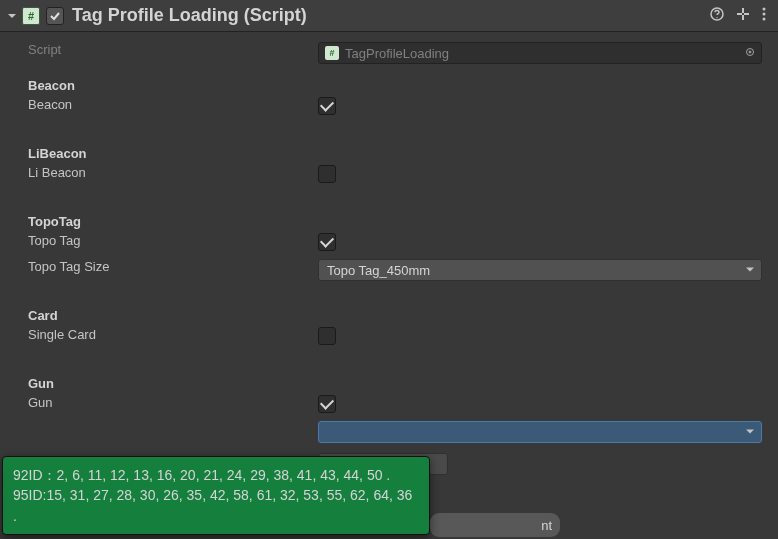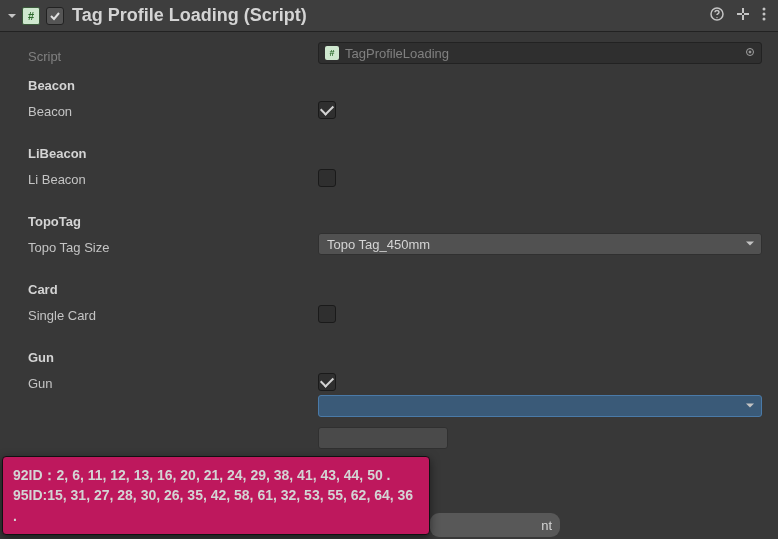--- a/index.html
+++ b/index.html
@@ -55,21 +55,21 @@
   .header-icons {
     display: flex; gap: 12px; align-items: center;
     padding-right: 6px;
   }
   .header-icons span { cursor: pointer; color: #c4c4c4; font-size: 14px; }
   .content {
     padding: 6px 16px 6px 28px;
   }
   .row {
     display: flex;
-    align-items: flex-end;
+    align-items: flex-start;
     min-height: 22px;
     margin: 4px 0;
   }
   .label-col {
     width: 290px;
     flex-shrink: 0;
   }
   .value-col {
     flex: 1;
     display: flex;
@@ -146,31 +146,30 @@
   .dropdown.empty { background: #4a4a4a; }
   .dropdown .chev {
     position: absolute;
     right: 6px; top: 50%; transform: translateY(-50%);
   }
   .dropdown .chev svg { fill: #c4c4c4; }
   .tooltip {
     position: absolute;
     left: 2px;
     bottom: 4px;
-    background: #be185d;
+    background: #15803d;
     border: 1px solid #111;
     border-radius: 4px;
     padding: 8px 10px;
     width: 428px;
     color: #d4d4d4;
     font-size: 14px;
     line-height: 1.45;
     box-shadow: 0 3px 10px rgba(0,0,0,0.5);
     z-index: 10;
-    font-weight: bold;
   }
   .peek-btn {
     position: absolute;
     left: 430px;
     bottom: 2px;
     height: 24px;
     width: 130px;
     background: #585858;
     border-radius: 9px;
     display: flex; align-items: center; justify-content: flex-end;
@@ -250,20 +249,26 @@
   <div class="section-header">LiBeacon</div>
   <div class="row">
     <div class="label-col">Li Beacon</div>
     <div class="value-col">
       <div class="checkbox"></div>
     </div>
   </div>
 
   <div class="section-header">TopoTag</div>
   <div class="row">
+    <div class="label-col">Topo Tag</div>
+    <div class="value-col">
+      <div class="checkbox checked"></div>
+    </div>
+  </div>
+  <div class="row">
     <div class="label-col">Topo Tag Size</div>
     <div class="value-col">
       <div class="dropdown">
         <span>Topo Tag_450mm</span>
         <div class="chev">
           <svg width="10" height="10" viewBox="0 0 10 10">
               <path d="M1 3 L5 7 L9 3 Z"></path>
             </svg>
         </div>
       </div>

